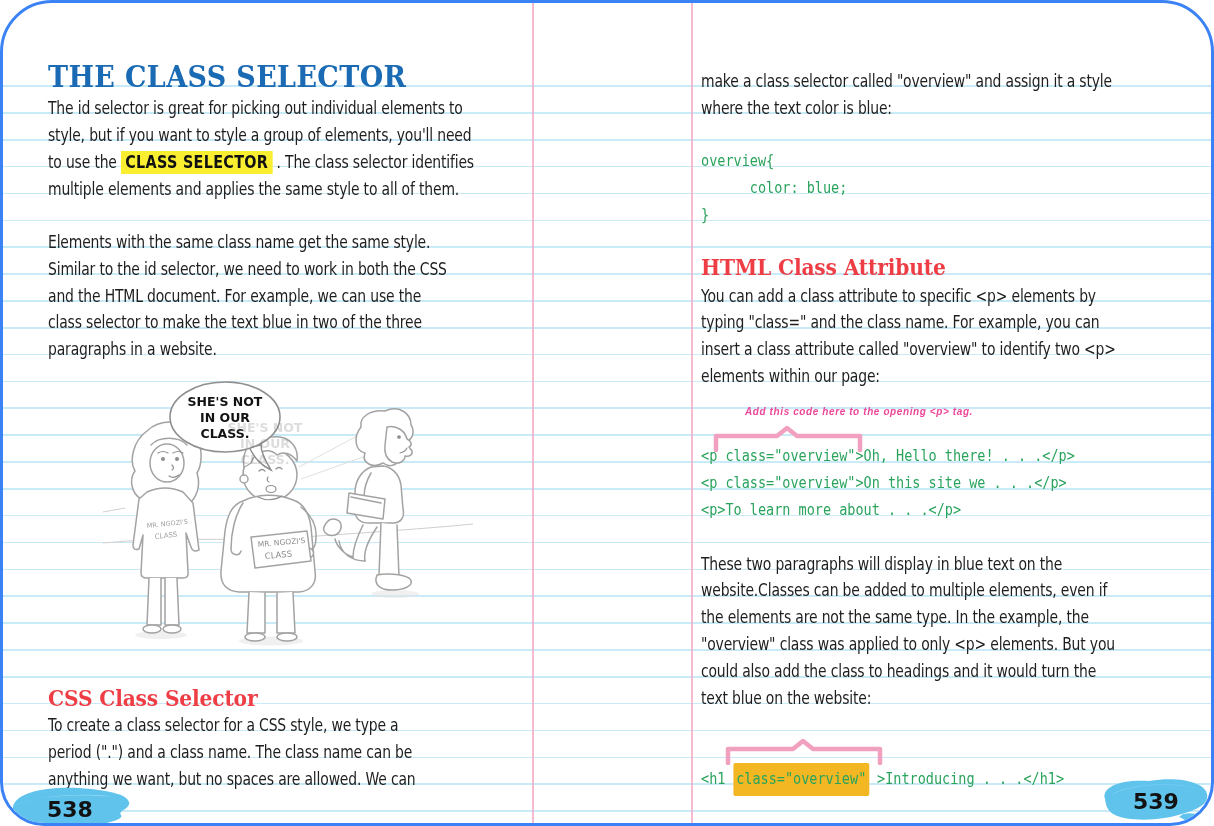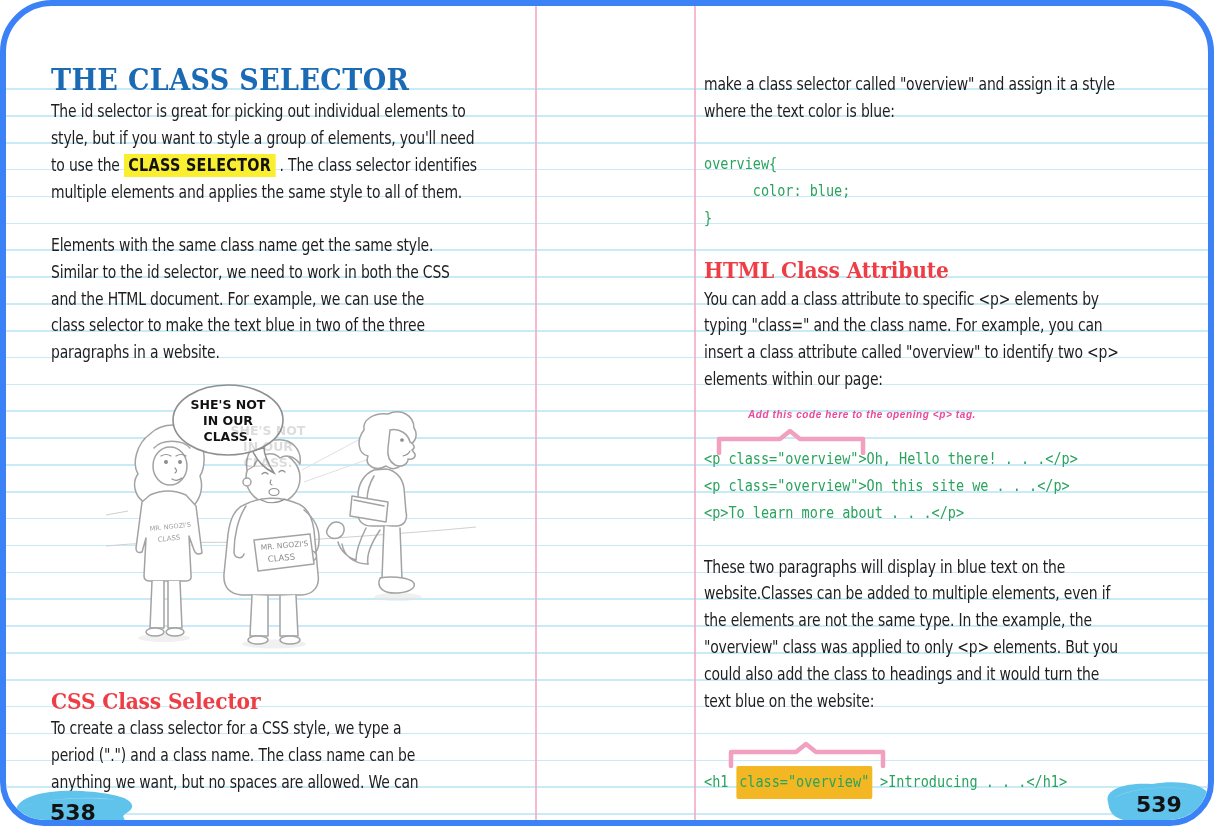--- a/index.html
+++ b/index.html
@@ -1,19 +1,19 @@
 <!DOCTYPE html>
 <html><head>
 <meta charset="utf-8">
 <style>
   html,body{margin:0;padding:0;background:#fff;}
   .spread{
     position:relative; width:1214px; height:826px; background:#fff;
     overflow:hidden; box-sizing:border-box;
-    border:6px solid #3b82f6; border-radius:52px 52px 44px 44px;
+    border:3px solid #3b82f6; border-radius:52px 52px 44px 44px;
     font-family:"DejaVu Sans",sans-serif;
   }
   .rules{
     position:absolute; left:0; right:0; top:57px; height:753px;
     background:repeating-linear-gradient(to bottom,
       transparent 0, transparent 25.25px,
       #c9ebf8 25.25px, #c9ebf8 26.85px);
     pointer-events:none;
   }
   .vline{position:absolute; top:0; bottom:0; width:1.6px; background:#f4a9c4; opacity:.8;}

